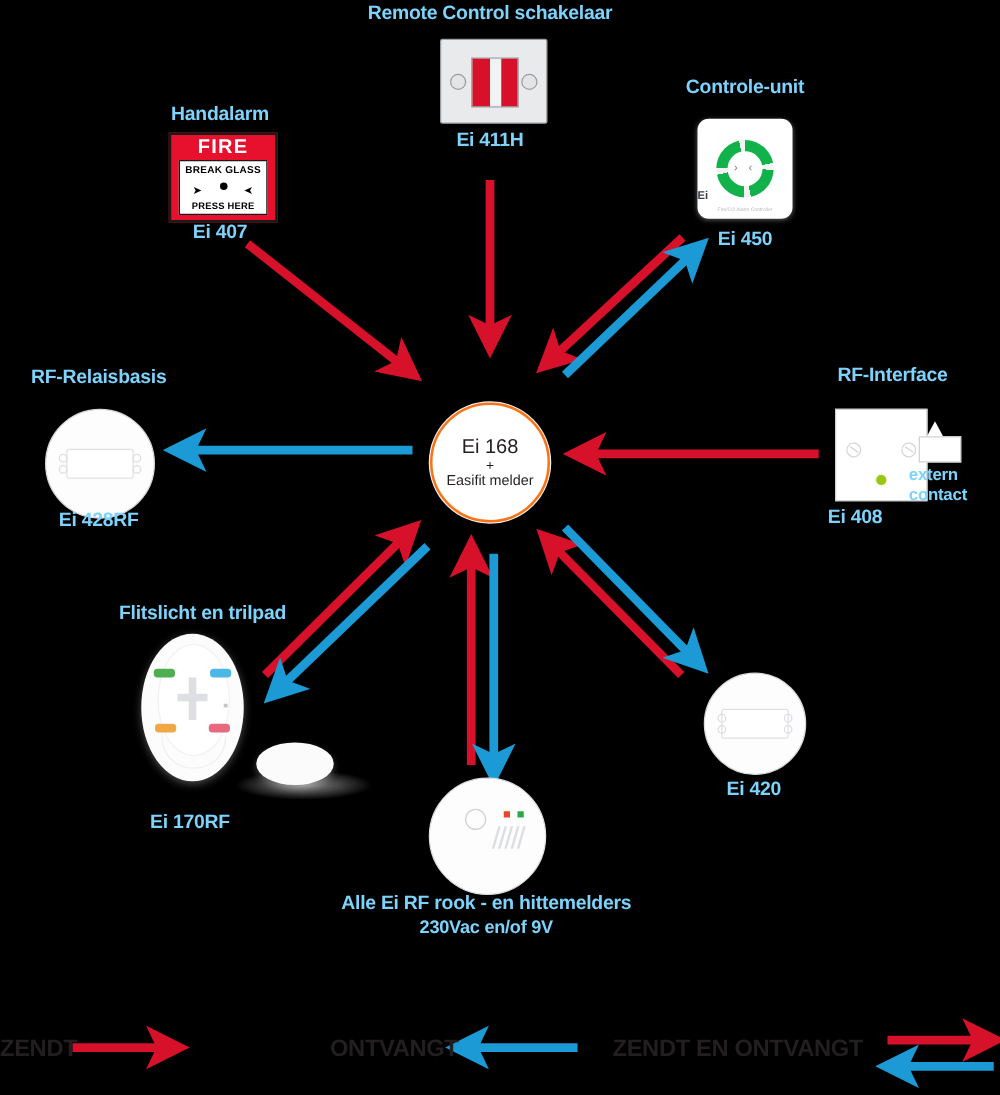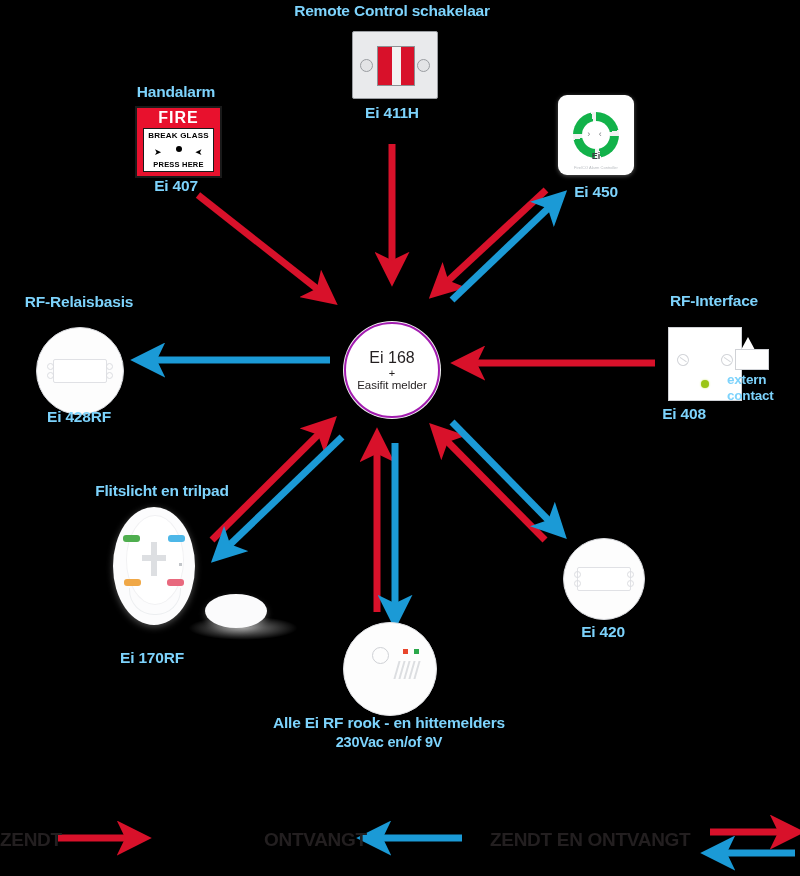--- a/index.html
+++ b/index.html
@@ -48,21 +48,21 @@
   #dev450 .ring{position:absolute;left:50%;top:17px;margin-left:-23px;width:46px;height:46px;
                 border-radius:50%;background:
                 conic-gradient(#12b24a 0deg 78deg,#f2f2f2 78deg 92deg,
                                #12b24a 92deg 168deg,#f2f2f2 168deg 182deg,
                                #12b24a 182deg 258deg,#f2f2f2 258deg 272deg,
                                #12b24a 272deg 348deg,#f2f2f2 348deg 360deg);}
   #dev450 .ring::after{content:"";position:absolute;left:9px;top:9px;width:28px;height:28px;
                 border-radius:50%;background:#fff;}
   #dev450 .chev{position:absolute;left:50%;top:34px;margin-left:-12px;width:24px;text-align:center;
                 font-size:9px;color:#7d8185;z-index:2;letter-spacing:3px;}
-  #dev450 .ei{position:absolute;left:0;right:0;bottom:14px;text-align:center;font-size:9px;
+  #dev450 .ei{position:absolute;left:0;right:0;bottom:14px;text-align:left;font-size:9px;
               font-weight:bold;color:#3b3f43;}
   #dev450 .sub{position:absolute;left:0;right:0;bottom:5px;text-align:center;font-size:4px;
                color:#b9bcc0;}
 
   
   #dev428{position:absolute;left:36px;top:327px;width:86px;height:86px;border-radius:50%;
           background:#fdfdfd;border:1px solid #d9dade;}
   .basewin{position:absolute;left:50%;top:50%;transform:translate(-50%,-50%);
            width:52px;height:22px;border:1px solid #e0e1e5;border-radius:2px;background:#fff;}
   .bdots{position:absolute;top:50%;transform:translateY(-50%);}
@@ -115,21 +115,21 @@
   #devsmoke .vent{position:absolute;right:14px;top:38px;width:26px;height:18px;}
   #devsmoke .vent i{position:absolute;top:0;width:1.5px;height:18px;background:#dcdee1;
                     transform:skewX(-16deg);}
 
   
   #dev420{position:absolute;left:563px;top:538px;width:80px;height:80px;border-radius:50%;
           background:#fdfdfd;border:1px solid #d9dade;}
 
   
   #hub{position:absolute;left:344px;top:322px;width:92px;height:92px;border-radius:50%;
-       background:#fff;border:2px solid #a21caf;box-shadow:0 0 0 1px #f3f3f4;
+       background:#fff;border:2px solid #f97316;box-shadow:0 0 0 1px #f3f3f4;
        display:flex;flex-direction:column;align-items:center;justify-content:center;}
   #hub .h1{font-size:16px;color:#231f20;font-weight:normal;}
   #hub .hp{font-size:11px;color:#231f20;line-height:1.1;}
   #hub .h2{font-size:11.5px;color:#231f20;}
 
   
   svg.arrows{position:absolute;left:0;top:0;width:800px;height:876px;pointer-events:none;}
 
   
   .legtext{position:absolute;color:#231f20;font-weight:bold;font-size:19px;letter-spacing:-0.3px;}
@@ -214,20 +214,21 @@
       <div class="row">
         <span class="ar l">➤</span>
         <span class="dot"></span>
         <span class="ar r" style="transform:scaleX(-1);">➤</span>
       </div>
       <div class="ph">PRESS HERE</div>
     </div>
   </div>
   <div class="lbl t16" style="left:106px;top:177px;width:140px;">Ei 407</div>
 
+  <div class="lbl t16" style="left:516px;top:61px;width:160px;">Controle-unit</div>
   <div id="dev450">
     <span class="ring"></span>
     <span class="chev">› ‹</span>
     <span class="ei">Ei</span>
     <span class="sub">Fire/CO Alarm Controller</span>
   </div>
   <div class="lbl t16" style="left:526px;top:183px;width:140px;">Ei 450</div>
 
   <div class="lbl t16" style="left:-1px;top:293px;width:160px;">RF-Relaisbasis</div>
   <div id="dev428">

